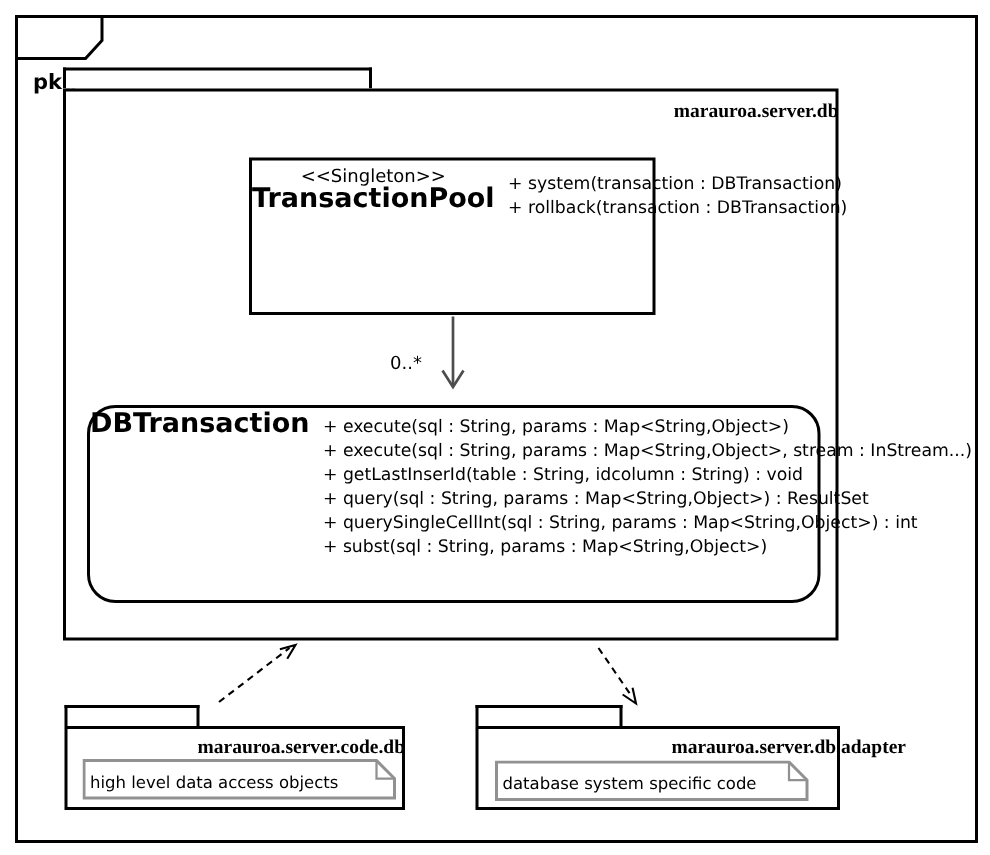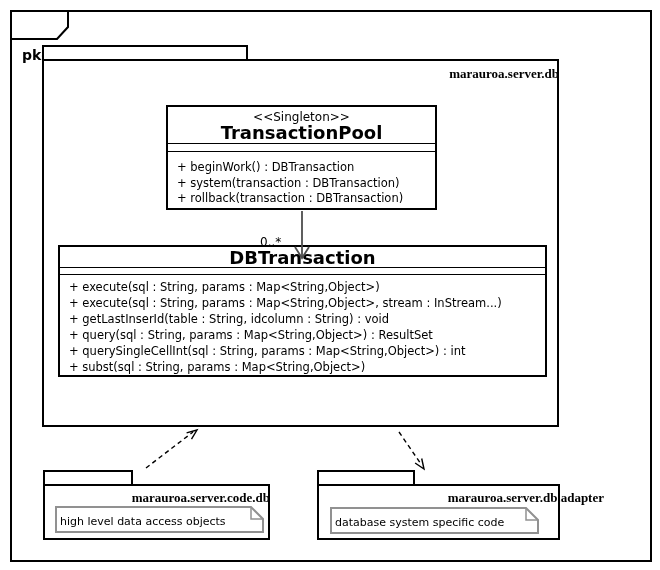--- a/index.html
+++ b/index.html
@@ -11,21 +11,21 @@
   html,body{margin:0;padding:0;background:var(--background);}
   .canvas{
     position:relative;width:660px;height:570px;background:var(--background);
     font-family:"DejaVu Sans","Liberation Sans",sans-serif;color:#000;overflow:hidden;
   }
   .abs{position:absolute;}
   .frame{border:2px solid var(--line);}
   .pkg-tab{border:2px solid var(--line);border-bottom:none;background:var(--background);}
   .pkg-body{border:2px solid var(--line);background:var(--background);}
   .pkg-title{font-weight:bold;font-size:13px;text-align:right;white-space:nowrap;font-family:Liberation Serif, serif;}
-  .class-box{border:2px solid var(--line);background:var(--background);display:flex;flex-direction:column;}
+  .class-box{border:2px solid var(--line);background:var(--background);display:flex;flex-direction:row;}
   .class-header{text-align:center;}
   .stereotype{font-size:12px;line-height:15px;}
   .class-name{font-weight:bold;font-size:18px;line-height:16px;}
   .attr-compartment{border-top:1.5px solid var(--line);border-bottom:1.5px solid var(--line);}
   .methods{font-size:11.5px;}
   .m{white-space:nowrap;}
   .pkg-tag-text{font-weight:bold;font-size:14px;line-height:27px;padding-left:12px;}
   .mult-label{font-size:12px;}
   svg{display:block;}
   svg text{font-family:"DejaVu Sans","Liberation Sans",sans-serif;font-size:11px;fill:#000;}
@@ -53,29 +53,28 @@
   <div class="abs pkg-body" style="left:42px;top:59px;width:513px;height:364px;"></div>
   <div class="abs pkg-title" style="left:42px;top:66px;width:517px;">marauroa.server.db</div>
 
   <div class="abs class-box" style="left:166px;top:105px;width:267px;height:101px;">
     <div class="class-header" style="height:33px;padding-top:3px;">
       <div class="stereotype">&lt;&lt;Singleton&gt;&gt;</div>
       <div class="class-name">TransactionPool</div>
     </div>
     <div class="attr-compartment" style="height:7px;"></div>
     <div class="methods" style="flex:1;padding:8px 0 0 9px;line-height:15.5px;">
-      <div class="m">+ beginWork() : DBTransaction</div>
       <div class="m">+ system(transaction : DBTransaction)</div>
       <div class="m">+ rollback(transaction : DBTransaction)</div>
     </div>
   </div>
 
   <div class="abs mult-label" style="left:260px;top:235px;">0..*</div>
 
-  <div class="abs class-box" style="left:58px;top:245px;width:485px;height:128px;">
+  <div class="abs class-box" style="left:58px;top:270px;width:485px;height:128px;border-radius:19px;">
     <div class="class-header" style="height:20px;padding-top:2px;">
       <div class="class-name" style="line-height:18px;">DBTransaction</div>
     </div>
     <div class="attr-compartment" style="height:7px;"></div>
     <div class="methods" style="flex:1;padding:4px 16px 0 9px;line-height:16px;">
       <div class="m">+ execute(sql : String, params : Map&lt;String,Object&gt;)</div>
       <div class="m">+ execute(sql : String, params : Map&lt;String,Object&gt;, stream : InStream...)</div>
       <div class="m">+ getLastInserId(table : String, idcolumn : String) : void</div>
       <div class="m">+ query(sql : String, params : Map&lt;String,Object&gt;) : ResultSet</div>
       <div class="m">+ querySingleCellInt(sql : String, params : Map&lt;String,Object&gt;) : int</div>

